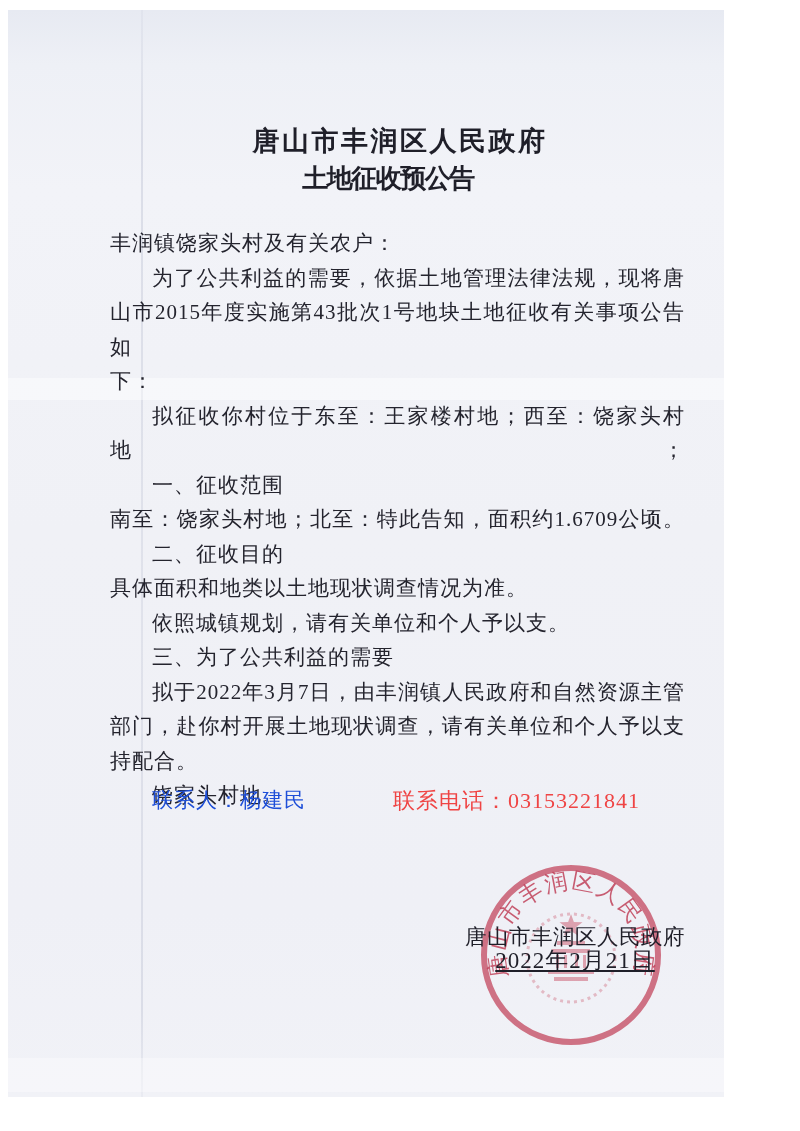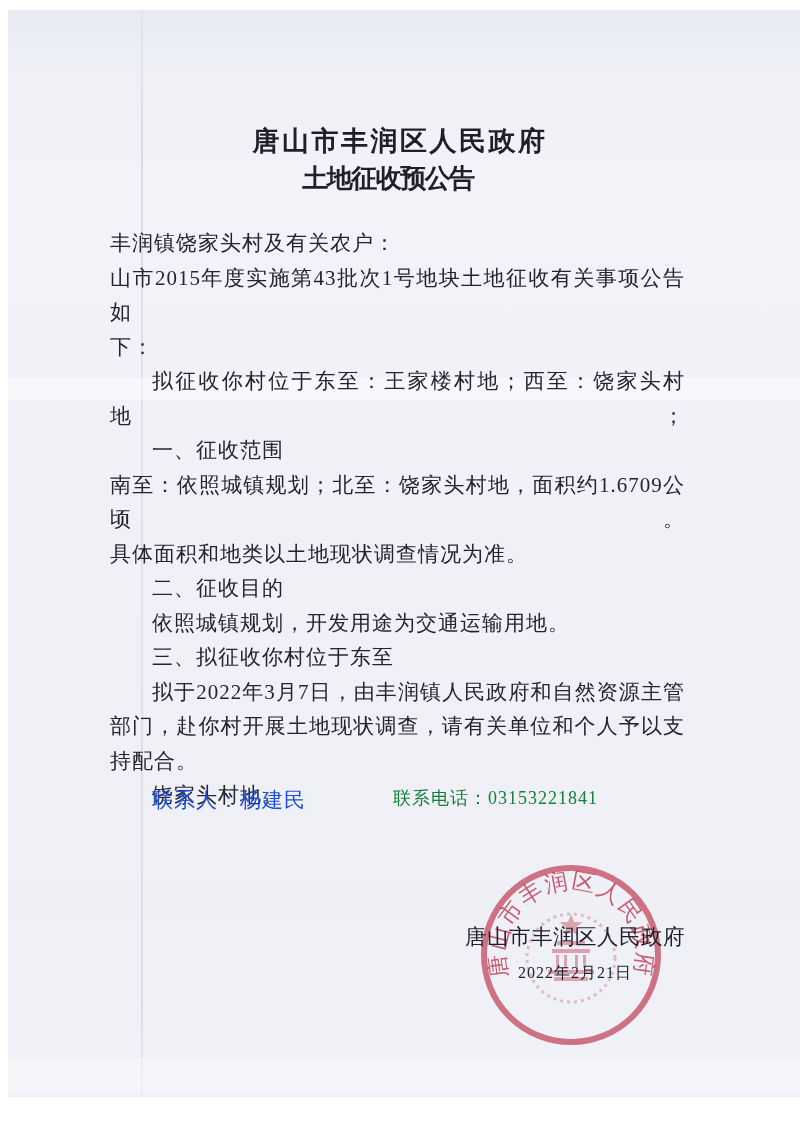--- a/index.html
+++ b/index.html
@@ -3,21 +3,21 @@
 <meta charset="utf-8">
 <style>
   html, body {
     margin: 0;
     padding: 0;
     background: #ffffff;
     font-family: "Liberation Serif", "DejaVu Serif", serif;
   }
   .page {
     position: relative;
-    width: 800px;
+    width: 724px;
     height: 1131px;
     background: #ffffff;
     overflow: hidden;
   }
   
   .paper {
     position: absolute;
     left: 8px;
     top: 10px;
     width: 792px;
@@ -102,23 +102,23 @@
     left: 152px;
     top: 786px;
     font-size: 21px;
     letter-spacing: 1px;
     color: #1d4ed8;
   }
   .contact-phone {
     position: absolute;
     left: 393px;
     top: 786px;
-    font-size: 18px;
-    letter-spacing: 1px;
-    color: #15803d;
+    font-size: 22px;
+    letter-spacing: 1px;
+    color: #ef4444;
   }
   .seal-wrap {
     position: absolute;
     left: 478px;
     top: 862px;
     width: 186px;
     height: 186px;
   }
   .signature-block {
     position: absolute;
@@ -127,52 +127,53 @@
     width: 310px;
     text-align: center;
     color: #1f1f29;
   }
   .signature-issuer {
     font-size: 21.5px;
     letter-spacing: 0.5px;
     line-height: 24px;
   }
   .signature-date {
-    margin-top: 12px;
-    font-size: 16px;
+    font-size: 23px;
     letter-spacing: 1px;
     line-height: 24px;
+    text-decoration: underline;
   }
 </style>
 </head>
 <body>
 
 <div class="page">
 
   <div class="paper"></div>
   <div class="fold-line"></div>
   <div class="scan-band-1"></div>
   <div class="scan-band-2"></div>
 
   <div class="title-block">
     <div class="title-line1">唐山市丰润区人民政府</div>
     <div class="title-line2">土地征收预公告</div>
   </div>
 
   <div class="body-block">
     <div class="line">丰润镇饶家头村及有关农户：</div>
+    <div class="line fill indent">为了公共利益的需要，依据土地管理法律法规，现将唐</div>
     <div class="line fill">山市2015年度实施第43批次1号地块土地征收有关事项公告如</div>
     <div class="line">下：</div>
     <div class="line fill indent">拟征收你村位于东至：王家楼村地；西至：饶家头村地；</div>
     <div class="line indent">一、征收范围</div>
-    <div class="line fill">南至：依照城镇规划；北至：饶家头村地，面积约1.6709公顷。</div>
+    <div class="line fill">南至：饶家头村地；北至：特此告知，面积约1.6709公顷。</div>
+    <div class="line indent">二、征收目的</div>
     <div class="line">具体面积和地类以土地现状调查情况为准。</div>
-    <div class="line indent">二、征收目的</div>
-    <div class="line indent">依照城镇规划，开发用途为交通运输用地。</div>
-    <div class="line indent">三、拟征收你村位于东至</div>
+    <div class="line indent">依照城镇规划，请有关单位和个人予以支。</div>
+    <div class="line indent">三、为了公共利益的需要</div>
     <div class="line fill indent">拟于2022年3月7日，由丰润镇人民政府和自然资源主管</div>
     <div class="line fill">部门，赴你村开展土地现状调查，请有关单位和个人予以支</div>
     <div class="line">持配合。</div>
     <div class="line indent">饶家头村地。</div>
   </div>
 
   <div class="contact-person">联系人：杨建民</div>
   <div class="contact-phone">联系电话：03153221841</div>
 
   <div class="seal-wrap">

